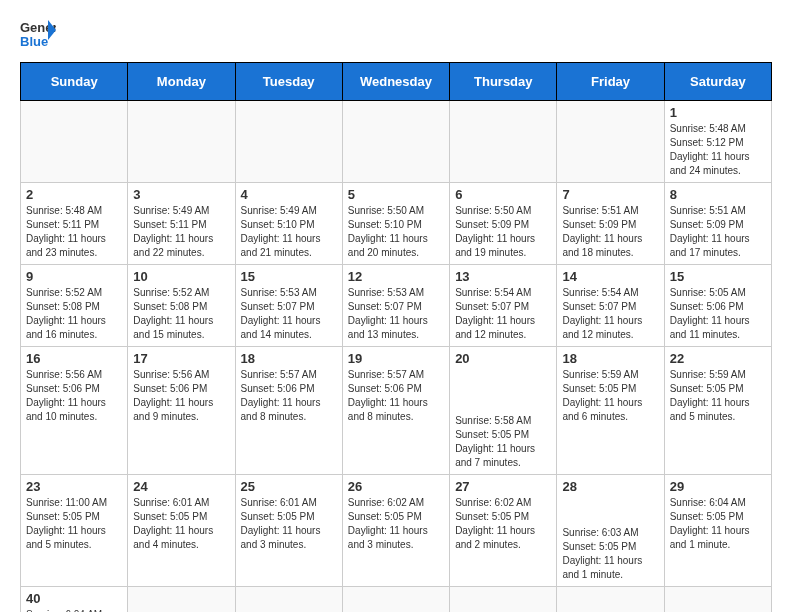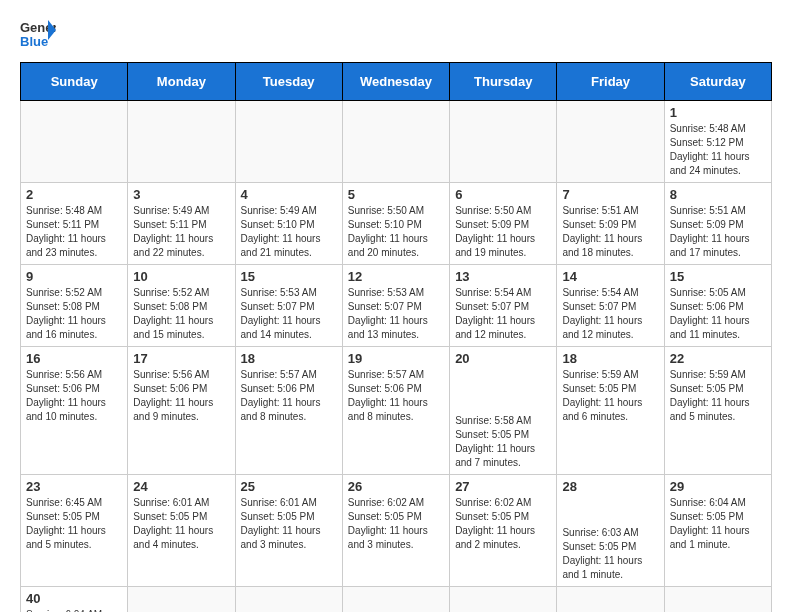--- a/index.html
+++ b/index.html
@@ -190,21 +190,21 @@
           <td>
             <span class="day-num">22</span>
             <div class="cell-info" style="white-space: pre-line;">Sunrise: 5:59 AM
 Sunset: 5:05 PM
 Daylight: 11 hours and 5 minutes.</div>
           </td>
         </tr>
         <tr>
           <td>
             <span class="day-num">23</span>
-            <div class="cell-info" style="white-space: pre-line;">Sunrise: 6:45 AM
+            <div class="cell-info" style="white-space: pre-line;">Sunrise: 11:00 AM
 Sunset: 5:05 PM
 Daylight: 11 hours and 5 minutes.</div>
           </td>
           <td>
             <span class="day-num">24</span>
             <div class="cell-info" style="white-space: pre-line;">Sunrise: 6:01 AM
 Sunset: 5:05 PM
 Daylight: 11 hours and 4 minutes.</div>
           </td>
           <td>

